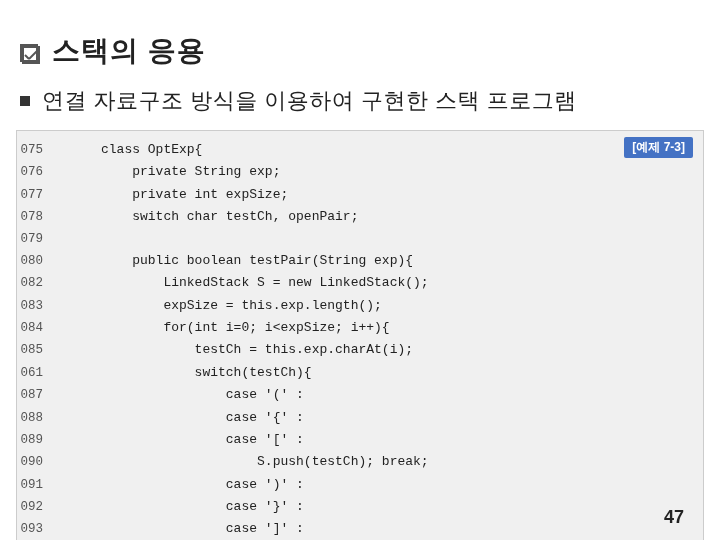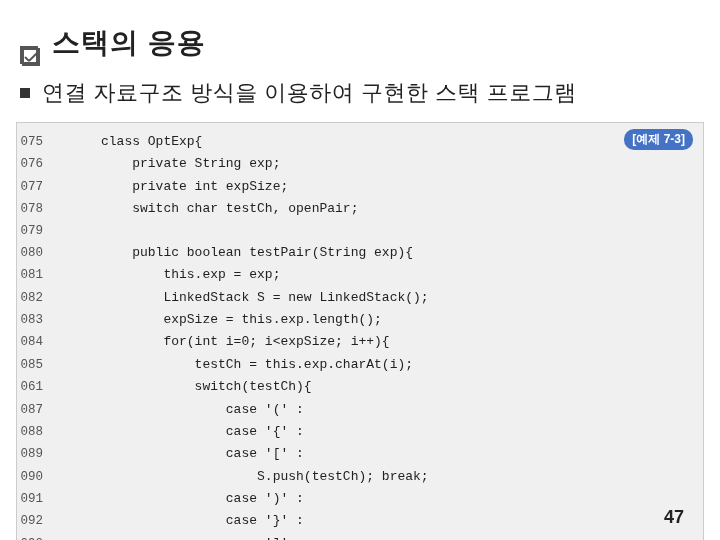--- a/index.html
+++ b/index.html
@@ -9,22 +9,22 @@
       height: 540px;
       background: #ffffff;
       font-family: Arial, sans-serif;
       overflow: hidden;
       position: relative;
     }
 
     
     .header {
       display: flex;
-      align-items: flex-end;
-      padding: 24px 20px 10px 20px;
+      align-items: center;
+      padding: 32px 20px 10px 20px;
       border-bottom: none;
     }
 
     .header-checkbox {
       width: 18px;
       height: 18px;
       border: 2px solid #555;
       display: inline-block;
       margin-right: 14px;
       flex-shrink: 0;
@@ -85,21 +85,21 @@
     
     .example-badge {
       position: absolute;
       top: 6px;
       right: 10px;
       background: #4472c4;
       color: #ffffff;
       font-size: 12px;
       font-weight: bold;
       padding: 2px 8px;
-      border-radius: 10px;
+      border-radius: 2px;
       font-family: Arial, sans-serif;
     }
 
     
     .code-line {
       display: flex;
       align-items: baseline;
       padding: 1px 0;
       font-family: 'Courier New', Courier, monospace;
       font-size: 13px;
@@ -175,24 +175,20 @@
       </div>
       <div class="code-line">
         <span class="line-num">079</span>
         <span class="line-code"></span>
       </div>
       <div class="code-line">
         <span class="line-num">080</span>
         <span class="line-code">    public boolean testPair(String exp){</span>
       </div>
       <div class="code-line">
-        <span class="line-num">081</span>
-        <span class="line-code">        this.exp = exp;</span>
-      </div>
-      <div class="code-line">
         <span class="line-num">082</span>
         <span class="line-code">        LinkedStack S = new LinkedStack();</span>
       </div>
       <div class="code-line">
         <span class="line-num">083</span>
         <span class="line-code">        expSize = this.exp.length();</span>
       </div>
       <div class="code-line">
         <span class="line-num">084</span>
         <span class="line-code">        for(int i=0; i&lt;expSize; i++){</span>

